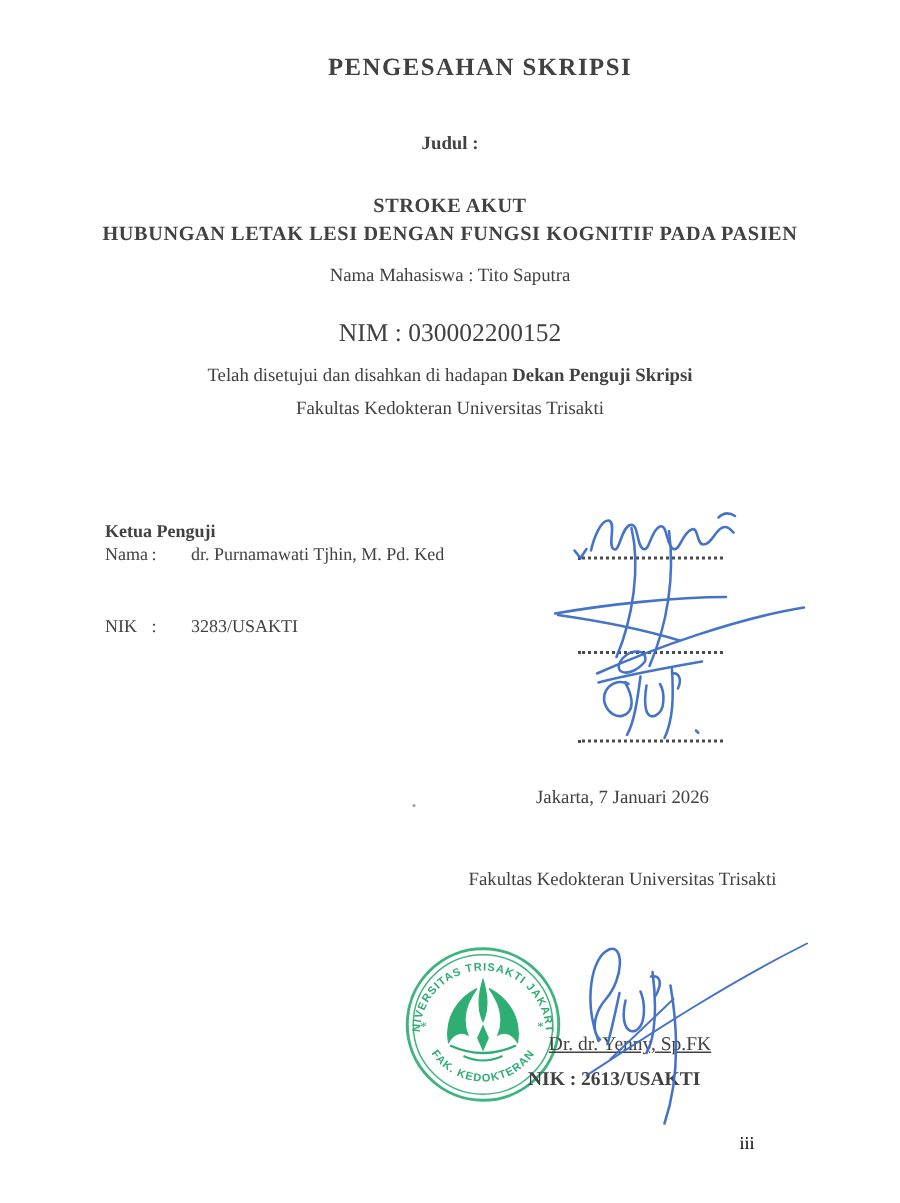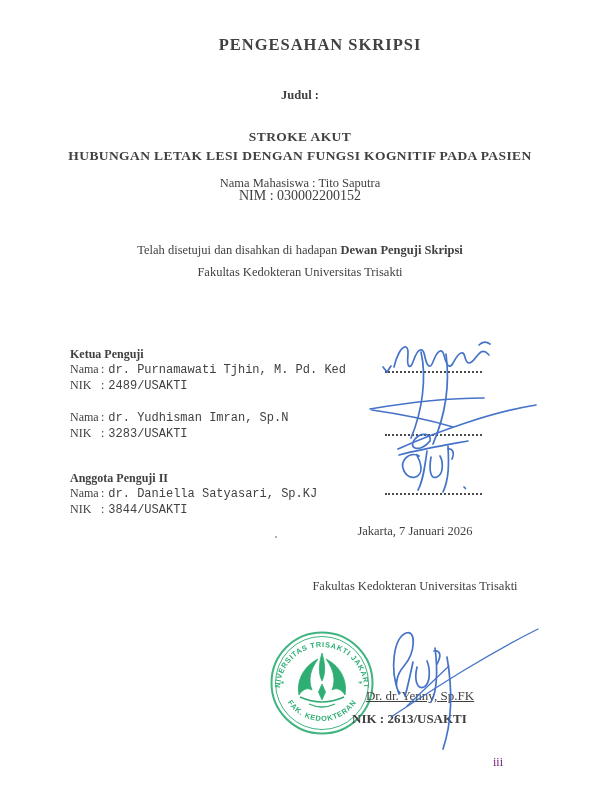--- a/index.html
+++ b/index.html
@@ -7,74 +7,67 @@
     position:relative;width:600px;height:802px;background:#ffffff;overflow:hidden;
     font-family:"Liberation Serif","DejaVu Serif",serif;color:#414141;
   }
   .abs{position:absolute;}
   .c{left:0;width:600px;text-align:center;}
   .title{top:35px;font-size:16.5px;font-weight:bold;letter-spacing:1px;margin-left:20px;}
   .judul{top:88px;font-size:12.5px;font-weight:bold;}
   .thesis1{top:106px;font-size:13.5px;font-weight:bold;letter-spacing:.4px;margin-top:42px;}
   .thesis2{top:129px;font-size:13.5px;font-weight:bold;letter-spacing:.4px;}
   .stuname{top:176px;font-size:12.5px;}
-  .stunim{top:188px;font-size:14px;}
+  .stunim{top:212px;font-size:17px;}
   .approval{top:243px;font-size:12.5px;}
   .faculty{top:265px;font-size:12.5px;}
   .dateline{top:309px;font-size:12.5px;}
   .exam{left:70px;width:310px;font-size:12px;line-height:15.2px;}
   .exam .role{font-weight:bold;}
   .exam .lbl{display:inline-block;width:31px;}
-  .exam .val{margin-left:4px;font-family:Liberation Mono, monospace;}
+  .exam .val{margin-left:23px;}
   .ex1{top:347px;} .ex2{top:410px;} .ex3{top:471px;}
   .sigline{left:385px;width:97px;height:0;border-top:2px dotted #4b4b4b;}
   .sl1{top:371px;} .sl2{top:434px;} .sl3{top:493px;}
   .rightcol{left:255px;width:320px;text-align:center;font-size:12.5px;}
   .rc1{top:524px;} .rc2{top:556px;} .rc3{top:579px;}
   .deanname{left:330px;width:180px;text-align:center;top:688px;font-size:13px;
     text-decoration:underline;z-index:4;}
   .deannik{left:352px;top:711px;font-size:13px;z-index:4;font-weight:bold;}
-  .pagenum{left:480px;top:755px;width:36px;text-align:center;font-size:12px;color:#701a75;}
+  .pagenum{left:480px;top:755px;width:36px;text-align:center;font-size:12px;color:#000000;}
   .dot{left:275px;top:536px;width:2px;height:2px;background:#9a9a9a;border-radius:50%;}
   .stampsvg{left:262px;top:623px;z-index:3;}
   .sigsvg{left:0;top:0;z-index:5;pointer-events:none;}
 </style>
 </head>
 <body>
 
 <div class="page">
 
   <div class="abs c title">PENGESAHAN SKRIPSI</div>
 
   <div class="abs c judul">Judul :</div>
   <div class="abs c thesis1">HUBUNGAN LETAK LESI DENGAN FUNGSI KOGNITIF PADA PASIEN</div>
   <div class="abs c stuname">Nama Mahasiswa : Tito Saputra</div>
 
   <div class="abs c thesis2">STROKE AKUT</div>
   <div class="abs c stunim">NIM : 030002200152</div>
 
-  <div class="abs c approval"><span>Telah disetujui dan disahkan di hadapan </span><b>Dewan Penguji Skripsi</b></div>
+  <div class="abs c approval"><span>Telah disetujui dan disahkan di hadapan </span><b>Dekan Penguji Skripsi</b></div>
   <div class="abs c faculty">Fakultas Kedokteran Universitas Trisakti</div>
 
   <div class="abs exam ex1">
     <div class="role">Ketua Penguji</div>
     <div><span class="lbl">Nama</span><span>:</span><span class="val">dr. Purnamawati Tjhin, M. Pd. Ked</span></div>
-    <div><span class="lbl">NIK</span><span>:</span><span class="val">2489/USAKTI</span></div>
   </div>
 
   <div class="abs exam ex2">
-    <div><span class="lbl">Nama</span><span>:</span><span class="val">dr. Yudhisman Imran, Sp.N</span></div>
     <div><span class="lbl">NIK</span><span>:</span><span class="val">3283/USAKTI</span></div>
   </div>
 
-  <div class="abs exam ex3">
-    <div class="role">Anggota Penguji II</div>
-    <div><span class="lbl">Nama</span><span>:</span><span class="val">dr. Daniella Satyasari, Sp.KJ</span></div>
-    <div><span class="lbl">NIK</span><span>:</span><span class="val">3844/USAKTI</span></div>
-  </div>
 
   <div class="abs sigline sl1"></div>
   <div class="abs sigline sl2"></div>
   <div class="abs sigline sl3"></div>
 
   <div class="abs rightcol rc1">Jakarta, 7 Januari 2026</div>
   <div class="abs rightcol rc3">Fakultas Kedokteran Universitas Trisakti</div>
   <div class="abs deanname">Dr. dr. Yenny, Sp.FK</div>
   <div class="abs deannik">NIK : 2613/USAKTI</div>
 

